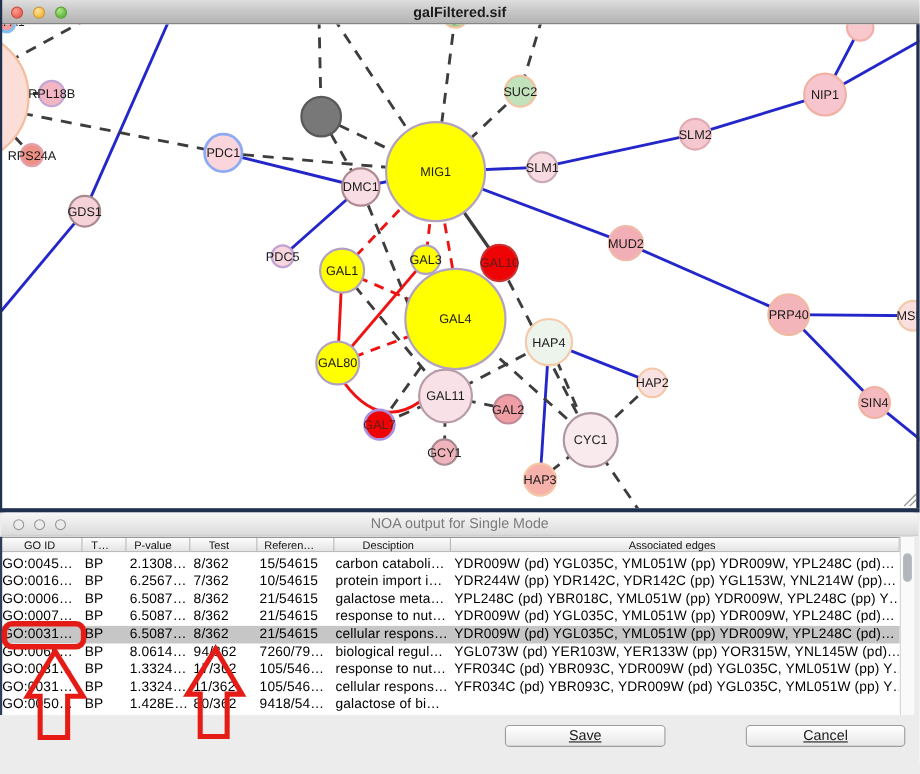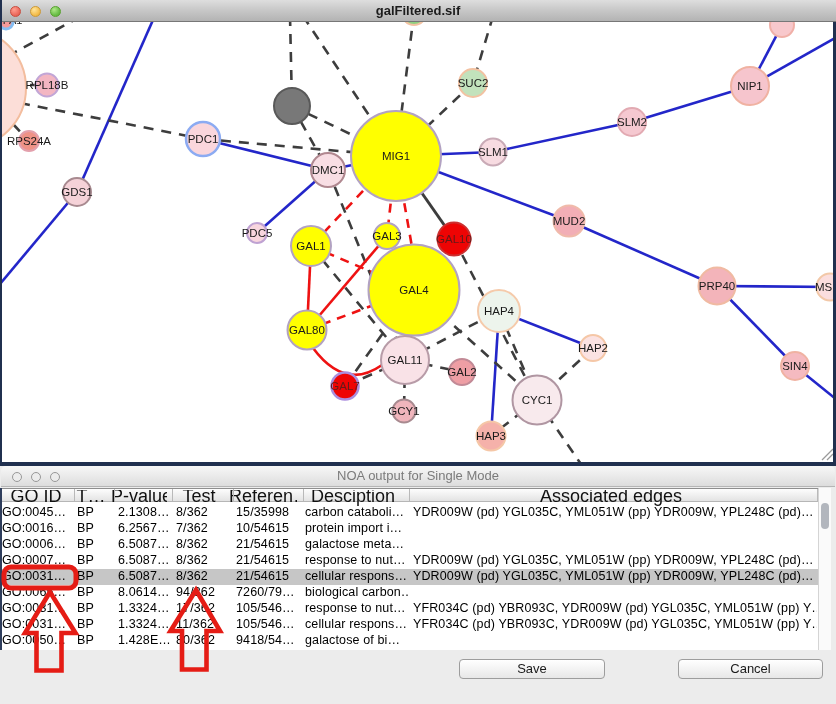--- a/index.html
+++ b/index.html
@@ -29,33 +29,33 @@
   background:linear-gradient(#f7f7f7,#e9e9e9 55%,#dcdcdc);
   border-bottom:1px solid #b5b5b5;border-radius:5px 5px 0 0;box-sizing:border-box;}
 #btbar .ttl{width:100%;text-align:center;font-size:13px;color:#7b7b7b;line-height:20px;}
 .gl{top:472px;width:10px;height:10px;border-radius:50%;box-sizing:border-box;
   border:1px solid #989898;background:#ececec;}
 
 #thead{left:1px;top:488px;width:829px;height:14px;
   background:linear-gradient(#fdfdfd,#e3e3e3);
   border-top:1px solid #8e8e8e;border-bottom:1px solid #b6b6b6;box-sizing:border-box;}
 #tbody{left:1px;top:502px;width:829px;height:148px;background:#fff;}
-.hc{top:489.5px;height:16px;font-size:18px;color:#111;text-align:center;line-height:13px;overflow:hidden;white-space:nowrap;}
+.hc{top:489.5px;height:16px;font-size:10px;color:#111;text-align:center;line-height:13px;overflow:hidden;white-space:nowrap;}
 .vs{top:489px;width:1px;height:12px;background:#b9b9b9;}
 .row{left:1px;width:817px;height:16px;font-size:12.5px;letter-spacing:0.12px;color:#000;white-space:nowrap;}
 .cell{position:absolute;top:0;height:16px;line-height:16px;overflow:hidden;white-space:nowrap;}
 #hl{left:1px;top:569px;width:817px;height:16px;background:#c6c6c6;}
 
 #sbar{left:818px;top:488px;width:13px;height:162px;background:#fafafa;border-left:1px solid #d4d4d4;box-sizing:border-box;}
 #sthumb{left:821px;top:503px;width:8px;height:26px;background:#b2b6bd;border-radius:4px;}
 
 .btn{top:659px;width:146px;height:20px;box-sizing:border-box;
   background:linear-gradient(#ffffff,#f1f1f1 60%,#e7e7e7);
   border:1px solid #9d9d9d;border-radius:4px;
-  font-size:13px;color:#1a1a1a;text-align:center;line-height:18px;}
+  font-size:13px;color:#1a1a1a;text-align:center;line-height:18px;text-decoration:underline;}
 #save{left:459px;}
 #cancel{left:678px;width:145px;}
 </style>
 </head>
 <body>
 <div id="canvas" class="abs">
     <svg width="836" height="440" viewBox="0 22 836 440" style="position:absolute;left:0;top:0">
 <line x1="168" y1="-14" x2="77" y2="192" stroke="#2326c9" stroke-width="2.6"></line>
 <line x1="77" y1="192" x2="-5" y2="290" stroke="#2326c9" stroke-width="2.6"></line>
 <line x1="203" y1="139" x2="328" y2="170" stroke="#2326c9" stroke-width="2.6"></line>
@@ -207,39 +207,41 @@
 <div class="abs vs" style="left:172px"></div>
 <div class="abs vs" style="left:233px"></div>
 <div class="abs vs" style="left:303px"></div>
 <div class="abs vs" style="left:409px"></div>
 <div class="abs vs" style="left:817px"></div>
 <div class="abs row" style="top:504px">
     <div class="cell" style="left:1px;width:71px">GO:0045…</div>
     <div class="cell" style="left:76px;width:36px">BP</div>
     <div class="cell" style="left:117px;width:53px">2.1308…</div>
     <div class="cell" style="left:175px;width:56px">8/362</div>
-    <div class="cell" style="left:235px;width:66px">15/35998</div>
+    <div class="cell" style="left:235px;width:66px">15/54615</div>
     <div class="cell" style="left:304px;width:103px">carbon cataboli…</div>
     <div class="cell" style="left:412px;width:404px">YDR009W (pd) YGL035C, YML051W (pp) YDR009W, YPL248C (pd)…</div>
   </div>
 <div class="abs row" style="top:520px">
     <div class="cell" style="left:1px;width:71px">GO:0016…</div>
     <div class="cell" style="left:76px;width:36px">BP</div>
     <div class="cell" style="left:117px;width:53px">6.2567…</div>
     <div class="cell" style="left:175px;width:56px">7/362</div>
     <div class="cell" style="left:235px;width:66px">10/54615</div>
     <div class="cell" style="left:304px;width:103px">protein import i…</div>
+    <div class="cell" style="left:412px;width:404px">YDR244W (pp) YDR142C, YDR142C (pp) YGL153W, YNL214W (pp)…</div>
   </div>
 <div class="abs row" style="top:536px">
     <div class="cell" style="left:1px;width:71px">GO:0006…</div>
     <div class="cell" style="left:76px;width:36px">BP</div>
     <div class="cell" style="left:117px;width:53px">6.5087…</div>
     <div class="cell" style="left:175px;width:56px">8/362</div>
     <div class="cell" style="left:235px;width:66px">21/54615</div>
     <div class="cell" style="left:304px;width:103px">galactose meta…</div>
+    <div class="cell" style="left:412px;width:404px">YPL248C (pd) YBR018C, YML051W (pp) YDR009W, YPL248C (pp) Y…</div>
   </div>
 <div class="abs row" style="top:552px">
     <div class="cell" style="left:1px;width:71px">GO:0007…</div>
     <div class="cell" style="left:76px;width:36px">BP</div>
     <div class="cell" style="left:117px;width:53px">6.5087…</div>
     <div class="cell" style="left:175px;width:56px">8/362</div>
     <div class="cell" style="left:235px;width:66px">21/54615</div>
     <div class="cell" style="left:304px;width:103px">response to nut…</div>
     <div class="cell" style="left:412px;width:404px">YDR009W (pd) YGL035C, YML051W (pp) YDR009W, YPL248C (pd)…</div>
   </div>
@@ -251,21 +253,22 @@
     <div class="cell" style="left:235px;width:66px">21/54615</div>
     <div class="cell" style="left:304px;width:103px">cellular respons…</div>
     <div class="cell" style="left:412px;width:404px">YDR009W (pd) YGL035C, YML051W (pp) YDR009W, YPL248C (pd)…</div>
   </div>
 <div class="abs row" style="top:584px">
     <div class="cell" style="left:1px;width:71px">GO:0065…</div>
     <div class="cell" style="left:76px;width:36px">BP</div>
     <div class="cell" style="left:117px;width:53px">8.0614…</div>
     <div class="cell" style="left:175px;width:56px">94/362</div>
     <div class="cell" style="left:235px;width:66px">7260/79…</div>
-    <div class="cell" style="left:304px;width:103px">biological carbon…</div>
+    <div class="cell" style="left:304px;width:103px">biological regul…</div>
+    <div class="cell" style="left:412px;width:404px">YGL073W (pd) YER103W, YER133W (pp) YOR315W, YNL145W (pd)…</div>
   </div>
 <div class="abs row" style="top:600px">
     <div class="cell" style="left:1px;width:71px">GO:0031…</div>
     <div class="cell" style="left:76px;width:36px">BP</div>
     <div class="cell" style="left:117px;width:53px">1.3324…</div>
     <div class="cell" style="left:175px;width:56px">17/362</div>
     <div class="cell" style="left:235px;width:66px">105/546…</div>
     <div class="cell" style="left:304px;width:103px">response to nut…</div>
     <div class="cell" style="left:412px;width:404px">YFR034C (pd) YBR093C, YDR009W (pd) YGL035C, YML051W (pp) Y…</div>
   </div>

